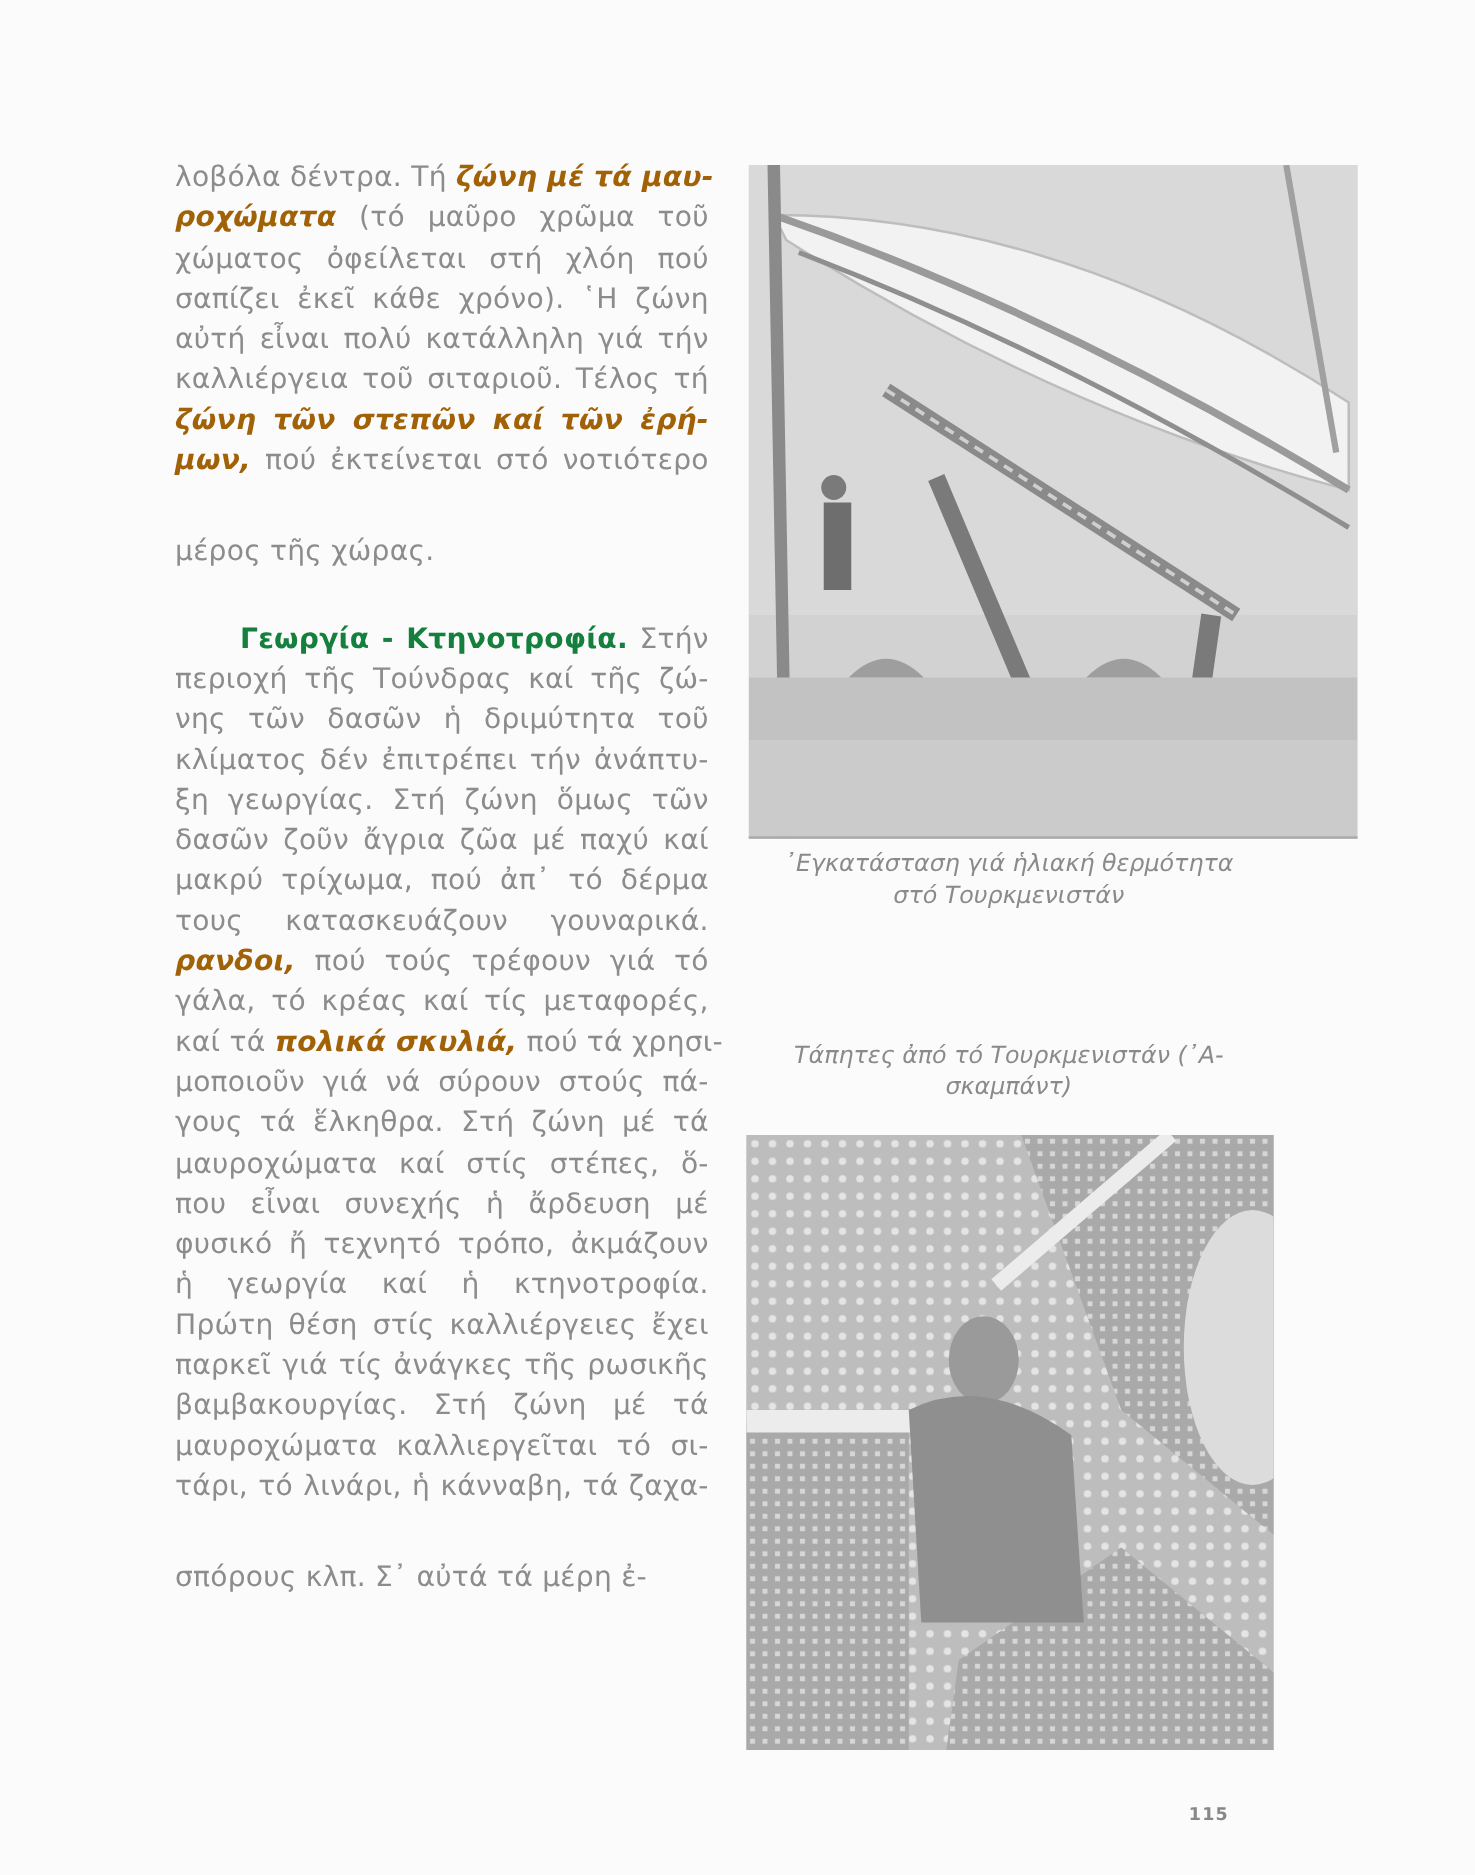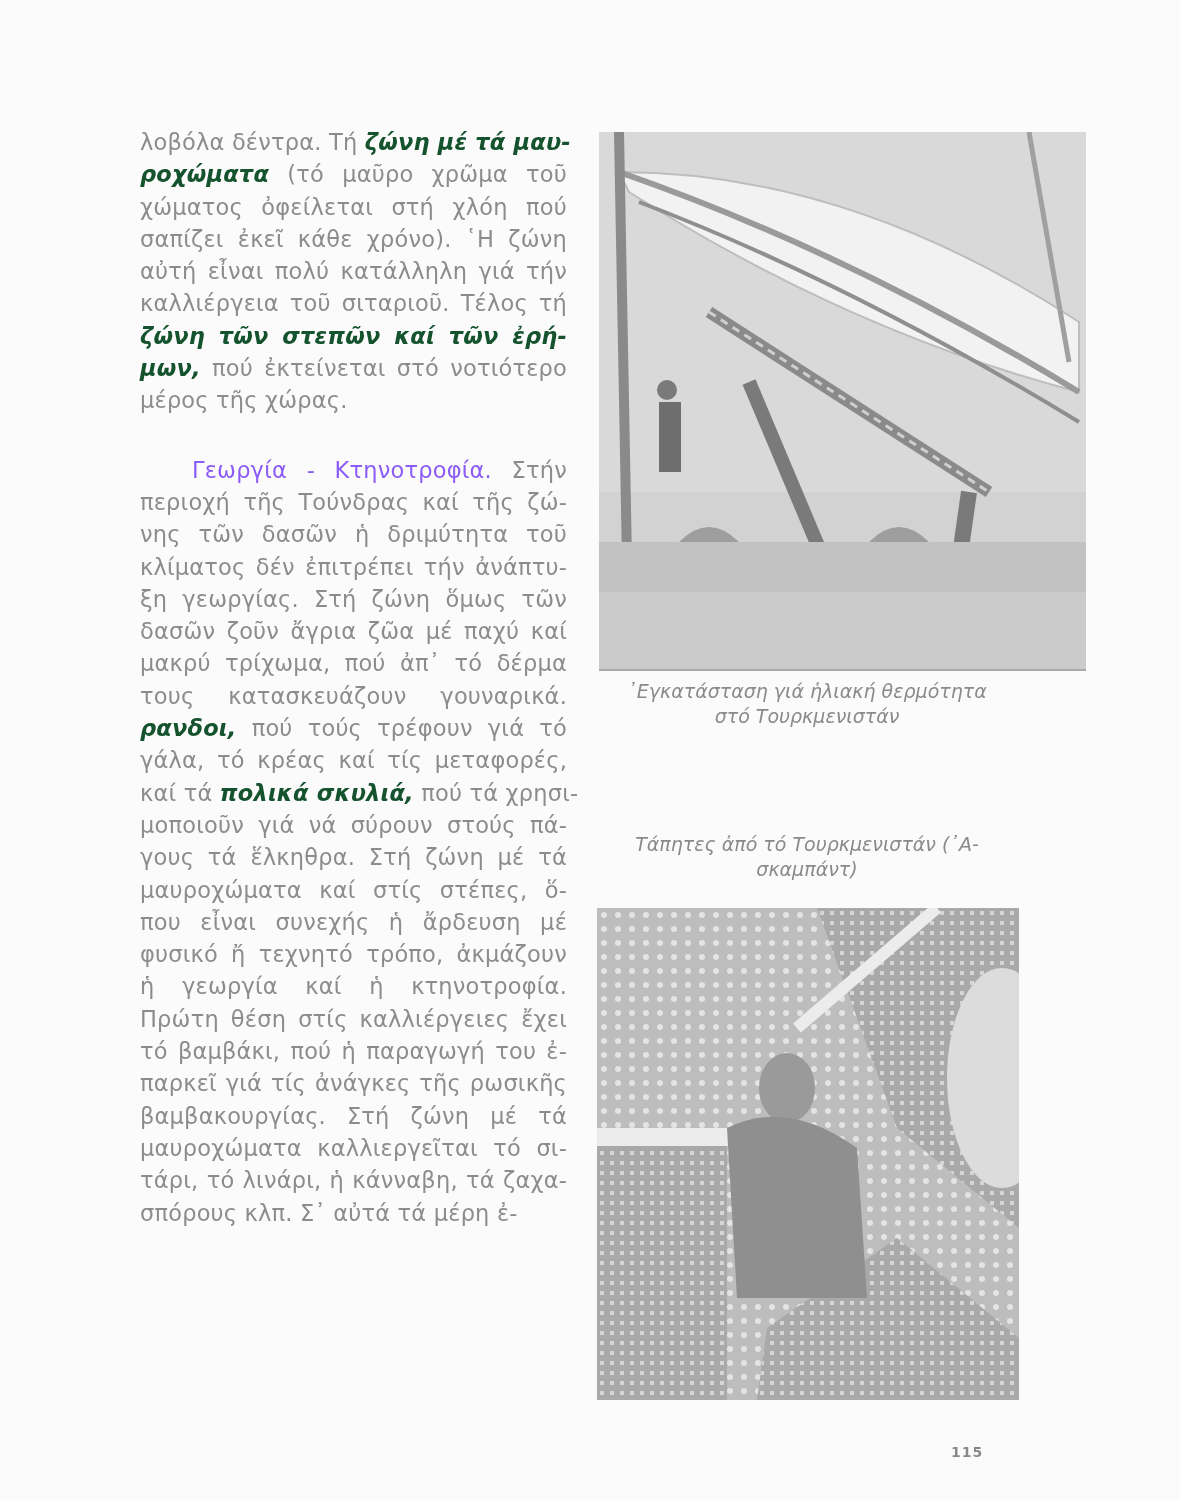--- a/index.html
+++ b/index.html
@@ -1,23 +1,23 @@
 <!DOCTYPE html>
 <html><head>
 <meta charset="utf-8">
 <style>
   html, body { margin: 0; padding: 0; }
   body { width: 1180px; height: 1500px; background: #fbfbfb; position: relative; overflow: hidden;
          font-family: "DejaVu Sans", sans-serif; color: #8c8c8c; }
   .col { position: absolute; left: 140px; top: 126px; width: 427px; }
   .line { display: block; font-size: 22.5px; line-height: 32.3px; height: 32.3px; white-space: nowrap;
           text-align: justify; text-align-last: justify; letter-spacing: 0.2px; }
-  .line.last { text-align-last: left; }
-  .b { font-weight: bold; font-style: italic; color: #14532d; }
-  .h { font-weight: normal; color: #8b5cf6; }
+  .line.last { text-align-last: left; margin-top: 41px; }
+  .b { font-weight: bold; font-style: italic; color: #a16207; }
+  .h { font-weight: bold; color: #15803d; }
   .indent { padding-left: 52px; }
   .gap { height: 37px; }
   .photo { position: absolute; background: #cfcfcf; overflow: hidden; }
   .photo1 { left: 599px; top: 132px; width: 487px; height: 537px; border-bottom: 2px solid #aaa; }
   .photo2 { left: 597px; top: 908px; width: 422px; height: 492px; }
   .caption { position: absolute; left: 597px; font-style: italic; font-size: 19px; line-height: 25px; color: #8a8a8a; width: 420px; text-align: center; }
   .cap1 { top: 679px; }
   .cap2 { top: 832px; }
   .pagenum { position: absolute; left: 951px; top: 1444px; font-size: 14px; font-weight: bold; color: #888; letter-spacing: 1px; }
   svg { display: block; }
@@ -50,21 +50,20 @@
       <span class="line"><span class="b">ρανδοι,</span><span> πού τούς τρέφουν γιά τό</span></span>
       <span class="line"><span>γάλα, τό κρέας καί τίς μεταφορές,</span></span>
       <span class="line"><span>καί τά </span><span class="b">πολικά σκυλιά,</span><span> πού τά χρησι-</span></span>
       <span class="line"><span>μοποιοῦν γιά νά σύρουν στούς πά-</span></span>
       <span class="line"><span>γους τά ἕλκηθρα. Στή ζώνη μέ τά</span></span>
       <span class="line"><span>μαυροχώματα καί στίς στέπες, ὅ-</span></span>
       <span class="line"><span>που εἶναι συνεχής ἡ ἄρδευση μέ</span></span>
       <span class="line"><span>φυσικό ἤ τεχνητό τρόπο, ἀκμάζουν</span></span>
       <span class="line"><span>ἡ γεωργία καί ἡ κτηνοτροφία.</span></span>
       <span class="line"><span>Πρώτη θέση στίς καλλιέργειες ἔχει</span></span>
-      <span class="line"><span>τό βαμβάκι, πού ἡ παραγωγή του ἐ-</span></span>
       <span class="line"><span>παρκεῖ γιά τίς ἀνάγκες τῆς ρωσικῆς</span></span>
       <span class="line"><span>βαμβακουργίας. Στή ζώνη μέ τά</span></span>
       <span class="line"><span>μαυροχώματα καλλιεργεῖται τό σι-</span></span>
       <span class="line"><span>τάρι, τό λινάρι, ἡ κάνναβη, τά ζαχα-</span></span>
       <span class="line last"><span>σπόρους κλπ. Σ᾽ αὐτά τά μέρη ἐ-</span></span>
     </div>
 </div>
 
 <div class="photo photo1">
   <svg width="487" height="537" viewBox="0 0 487 537">

